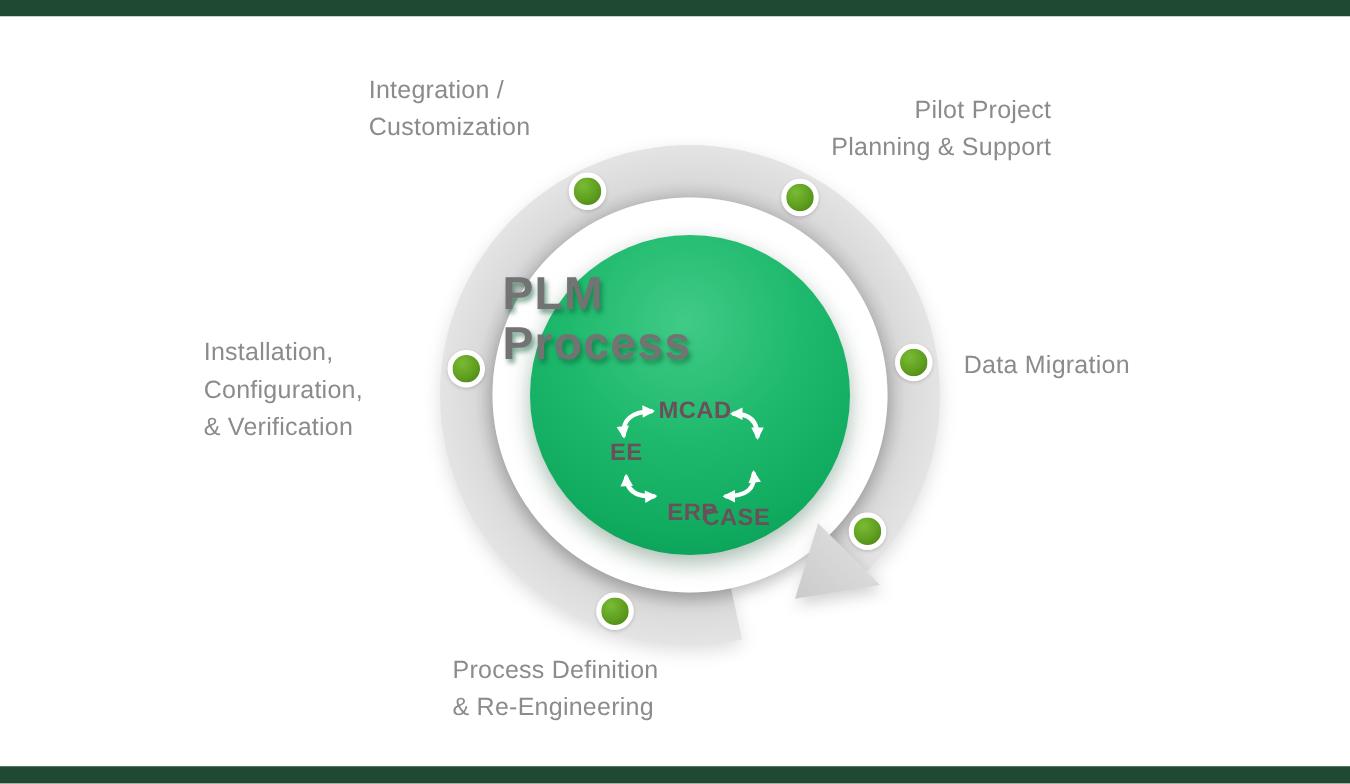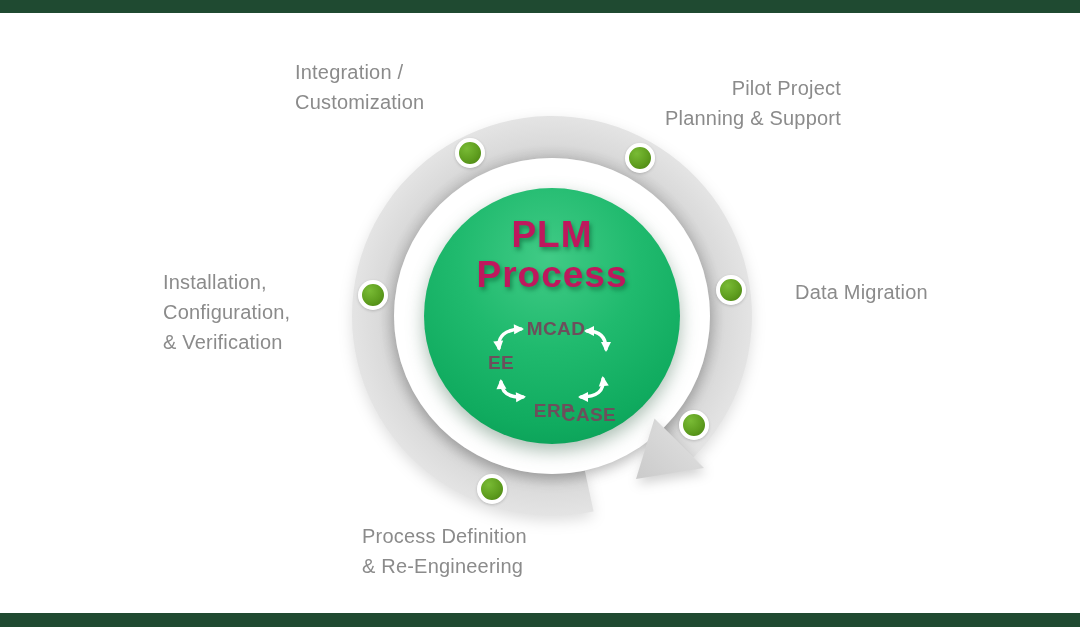--- a/index.html
+++ b/index.html
@@ -23,43 +23,43 @@
     position:absolute;color:#8b8b8b;font-size:20px;line-height:30px;
     white-space:pre-line;letter-spacing:0.2px;
   }
   .stage-dot{
     position:absolute;width:22px;height:22px;border-radius:50%;
     border:4px solid #ffffff;
     background:radial-gradient(circle at 35% 30%, #79bb35 0%, #5f9e1f 55%, #477f10 100%);
     box-shadow:0 1px 3px rgba(0,0,0,0.18);
   }
   .center-title{
-    position:absolute;left:402px;top:215px;width:300px;text-align:center;
-    color:#be185d;font-weight:bold;font-size:37px;line-height:40px;letter-spacing:1px;
+    position:absolute;left:402px;top:215px;width:300px;
+    color:#737373;font-weight:bold;font-size:37px;line-height:40px;letter-spacing:1px;
     text-shadow:2px 3px 4px rgba(8,90,50,0.55);
   }
   .cycle-label{
     position:absolute;color:#6d4f5c;font-weight:bold;font-size:19px;
     text-align:center;letter-spacing:0.4px;
   }
   .lbl-mcad{left:516px;top:318px;width:80px;}
   .lbl-ee{left:471px;top:352px;width:60px;}
   .lbl-case{left:549px;top:356px;width:80px;margin-top:48px;}
   .lbl-erp{left:514px;top:400px;width:80px;}
 
   .dot-integration{left:455px;top:138px;}
   .dot-pilot{left:625px;top:143px;}
   .dot-data-migration{left:716px;top:275px;}
   .dot-deployment{left:679px;top:410px;}
   .dot-process{left:477px;top:474px;}
   .dot-installation{left:358px;top:280px;}
 
   .stage-integration{left:295px;top:57px;}
   .stage-pilot{left:665px;top:73px;text-align:right;}
-  .stage-data-migration{left:771px;top:277px;margin-left:24px;}
+  .stage-data-migration{left:771px;top:277px;}
   .stage-deployment{left:733px;top:427px;}
   .stage-process{left:362px;top:521px;}
   .stage-installation{left:163px;top:255px;margin-top:12px;}
 </style>
 </head>
 <body>
 
 <div class="slide">
 
   <div class="bar top"></div>

